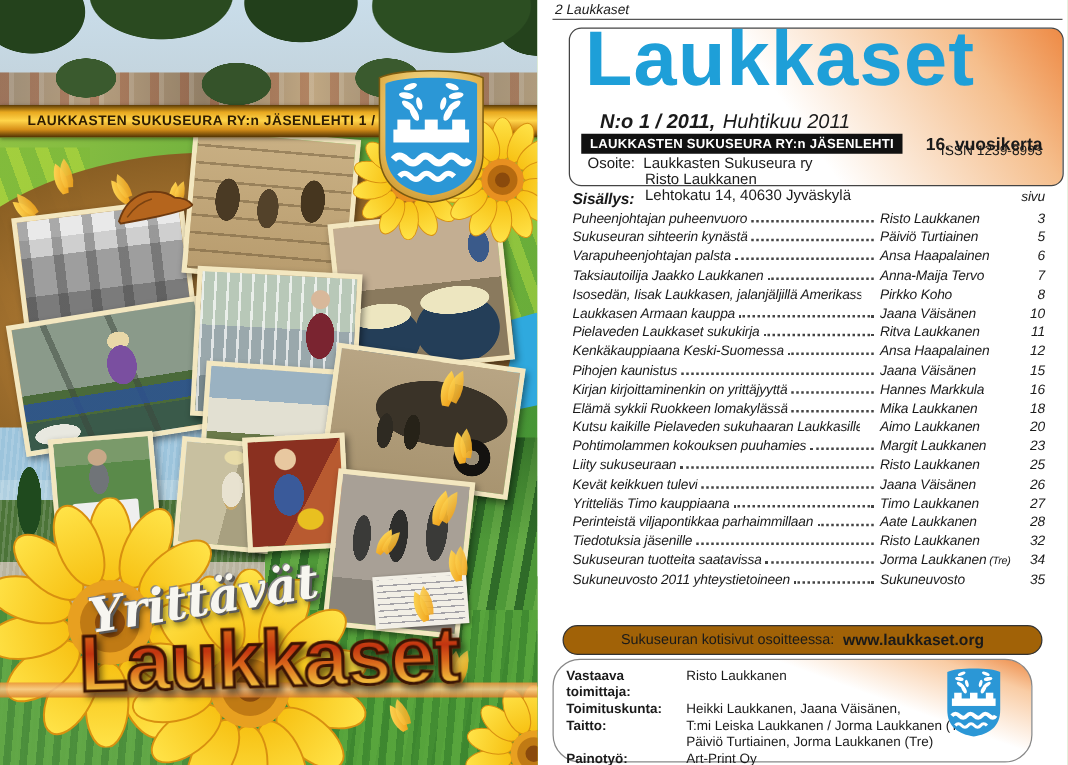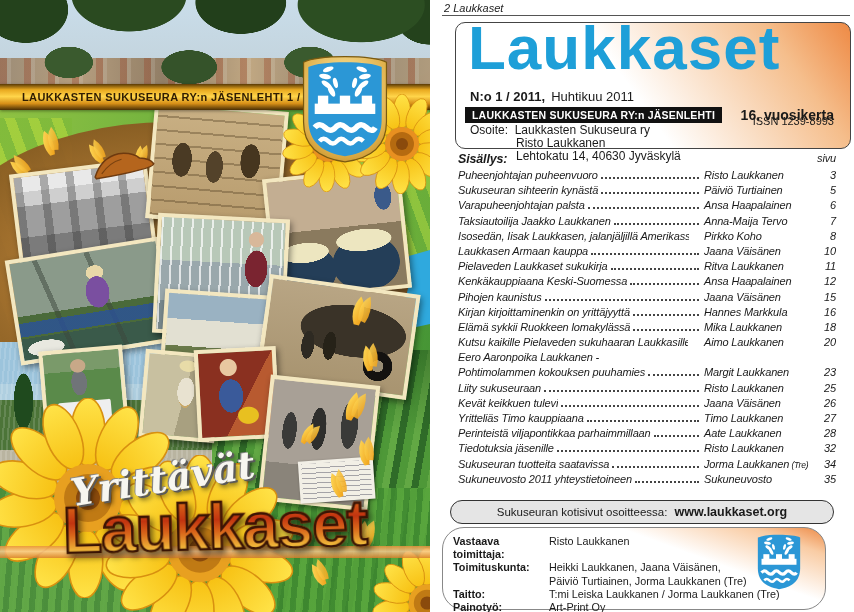--- a/index.html
+++ b/index.html
@@ -135,21 +135,21 @@
         filter:drop-shadow(3px 4px 3px rgba(0,0,0,.55));}
 
   
   .rpage{position:absolute;left:430px;top:0;width:424px;height:461px;background:#fff;color:#1A1A1A;}
   .page-header{position:absolute;left:14px;top:2px;font-style:italic;font-size:11px;color:#222;}
   .page-rule{position:absolute;left:12px;right:4px;top:15px;border-top:1.5px solid #555;}
 
   .masthead{position:absolute;left:25px;top:22px;width:394px;height:125px;border:1.5px solid #444;border-radius:10px;
         background:linear-gradient(235deg,#EE8A45 0%,#F5BE8C 18%,rgba(255,255,255,0) 55%),#fff;}
   .mh-title{position:absolute;left:12px;top:-6px;font-weight:bold;font-size:62px;line-height:1;color:#1E9FD8;letter-spacing:1px;}
-  .mh-issue{position:absolute;left:14px;top:66px;font-size:13px;}
+  .mh-issue{position:absolute;left:24px;top:66px;font-size:16px;font-style:italic;}
   .mh-issue .b{font-weight:bold;}
   .mh-issue .r{margin-left:6px;}
   .mh-badge{position:absolute;left:9px;top:84px;background:#111;color:#fff;font-weight:bold;font-size:10.5px;
         padding:2px 7px;letter-spacing:.2px;}
   .mh-volume{position:absolute;right:16px;top:84px;font-weight:bold;font-size:14px;}
   .mh-addr{position:absolute;left:14px;top:101px;font-size:12px;line-height:13px;}
   .mh-addr .ind{padding-left:46px;}
   .mh-issn{position:absolute;right:16px;top:92px;font-size:11px;}
 
   .toc{position:absolute;left:28px;top:152px;width:378px;font-size:11px;letter-spacing:-.15px;font-style:italic;}
@@ -158,21 +158,21 @@
   .toc-head .s{width:30px;text-align:right;font-size:11px;}
   .toc-row{display:flex;align-items:baseline;height:15.2px;}
   .toc-title{flex:0 1 auto;min-width:0;overflow:hidden;white-space:nowrap;}
   .toc-leader{flex:1 1 8px;min-width:0;border-bottom:2px dotted #444;margin:0 3px 3px 3px;}
   .toc-leader.hidden-leader{border-bottom:none;}
   .toc-author{flex:none;width:108px;white-space:nowrap;padding-left:2px;}
   .toc-tre{font-size:8.5px;}
   .toc-page{flex:none;width:24px;text-align:right;}
 
   .webbox{position:absolute;left:20px;top:500px;width:382px;height:22px;border:1.5px solid #333;border-radius:12px;
-        background:#e5e5e5;display:flex;align-items:center;justify-content:center;font-size:11.5px;gap:7px;}
+        background:#a16207;display:flex;align-items:center;justify-content:center;font-size:11.5px;gap:7px;}
   .webbox .url{font-weight:bold;font-size:12.5px;}
 
   .colophon{position:absolute;left:12px;top:527px;width:382px;height:81px;border:1.5px solid #888;border-radius:22px;
         background:linear-gradient(200deg,#ED8A46 0%,rgba(248,195,148,.85) 12%,rgba(255,255,255,0) 34%),#fff;}
   .colo-rows{position:absolute;left:10px;top:7px;right:70px;font-size:10.8px;line-height:13.2px;}
   .colo-row{display:flex;}
   .colo-label{flex:none;width:96px;font-weight:bold;}
   .colo-value{flex:1;white-space:nowrap;}
   .colo-crest{position:absolute;right:23px;top:5px;width:46px;height:58px;}
 </style>
@@ -511,26 +511,20 @@
             <span class="toc-author">Mika Laukkanen</span>
             <span class="toc-page">18</span>
           </div>
           <div class="toc-row">
             <span class="toc-title">Kutsu kaikille Pielaveden sukuhaaran Laukkasille ...</span>
             <span class="toc-leader hidden-leader"></span>
             <span class="toc-author">Aimo Laukkanen</span>
             <span class="toc-page">20</span>
           </div>
           <div class="toc-row">
-            <span class="toc-title">Eero Aaronpoika Laukkanen -</span>
-            <span class="toc-leader hidden-leader"></span>
-            <span class="toc-author"></span>
-            <span class="toc-page"></span>
-          </div>
-          <div class="toc-row">
             <span class="toc-title">Pohtimolammen kokouksen puuhamies</span>
             <span class="toc-leader"></span>
             <span class="toc-author">Margit Laukkanen</span>
             <span class="toc-page">23</span>
           </div>
           <div class="toc-row">
             <span class="toc-title">Liity sukuseuraan</span>
             <span class="toc-leader"></span>
             <span class="toc-author">Risto Laukkanen</span>
             <span class="toc-page">25</span>
@@ -583,26 +577,26 @@
       <div class="colo-rows">
           <div class="colo-row">
             <span class="colo-label">Vastaava toimittaja:</span>
             <span class="colo-value">Risto Laukkanen</span>
           </div>
           <div class="colo-row">
             <span class="colo-label">Toimituskunta:</span>
             <span class="colo-value">Heikki Laukkanen, Jaana Väisänen,</span>
           </div>
           <div class="colo-row">
+            <span class="colo-label">Taitto:</span>
+            <span class="colo-value">T:mi Leiska Laukkanen / Jorma Laukkanen (Tre)</span>
+          </div>
+          <div class="colo-row">
             <span class="colo-label"></span>
             <span class="colo-value">Päiviö Turtiainen, Jorma Laukkanen (Tre)</span>
-          </div>
-          <div class="colo-row">
-            <span class="colo-label">Taitto:</span>
-            <span class="colo-value">T:mi Leiska Laukkanen / Jorma Laukkanen (Tre)</span>
           </div>
           <div class="colo-row">
             <span class="colo-label">Painotyö:</span>
             <span class="colo-value">Art-Print Oy</span>
           </div>
         </div>
       <svg class="colo-crest" viewBox="0 0 100 122">
         <use href="#crest-g"></use>
       </svg>
     </div>

